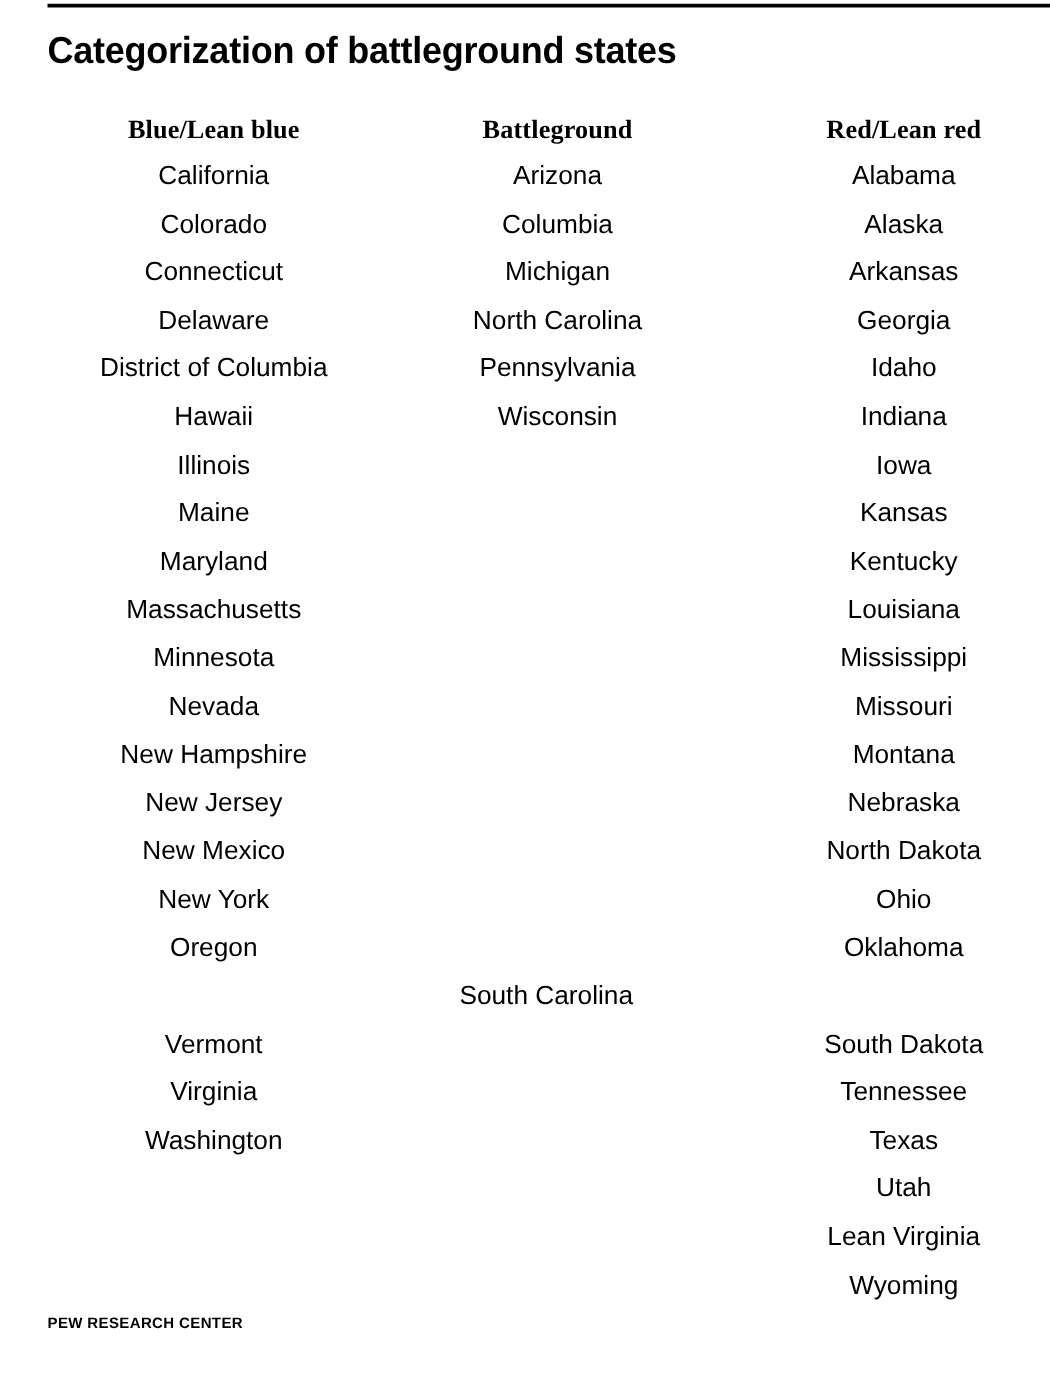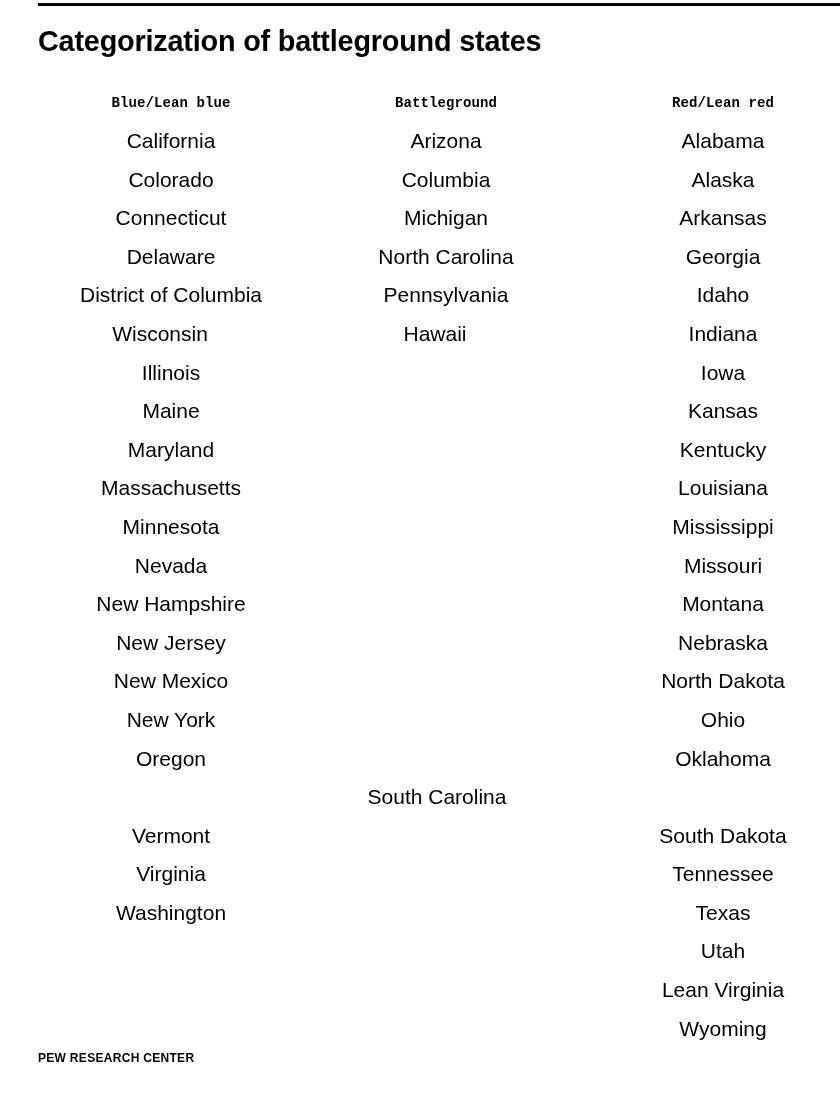--- a/index.html
+++ b/index.html
@@ -59,23 +59,23 @@
     text-align: center;
     font-size: 21px;
     line-height: 38.6px;
     white-space: nowrap;
     overflow: visible;
   }
   .col-1 { width: 286px; }
   .col-2 { width: 264px; }
   .col-3 { width: 290px; }
   .header-row .col {
-    font-family: Liberation Mono, monospace;
+    font-family: Liberation Serif, serif;
     font-weight: bold;
-    font-size: 14px;
+    font-size: 21px;
     letter-spacing: 0.1px;
   }
   .header-row { height: 38px; }
   .cell-empty { visibility: hidden; }
   .footer {
     position: absolute;
     left: 10px;
     top: 1051px;
     font-family: "Liberation Sans Narrow", "Liberation Sans", sans-serif;
     font-weight: bold;
@@ -119,22 +119,22 @@
           <div class="col col-1">Delaware</div>
           <div class="col col-2">North Carolina</div>
           <div class="col col-3">Georgia</div>
         </div>
         <div class="row">
           <div class="col col-1">District of Columbia</div>
           <div class="col col-2">Pennsylvania</div>
           <div class="col col-3">Idaho</div>
         </div>
         <div class="row">
+          <div class="col col-1">Hawaii</div>
           <div class="col col-2">Wisconsin</div>
-          <div class="col col-1">Hawaii</div>
           <div class="col col-3">Indiana</div>
         </div>
         <div class="row">
           <div class="col col-1">Illinois</div>
           <div class="col col-2 cell-empty"></div>
           <div class="col col-3">Iowa</div>
         </div>
         <div class="row">
           <div class="col col-1">Maine</div>
           <div class="col col-2 cell-empty"></div>

